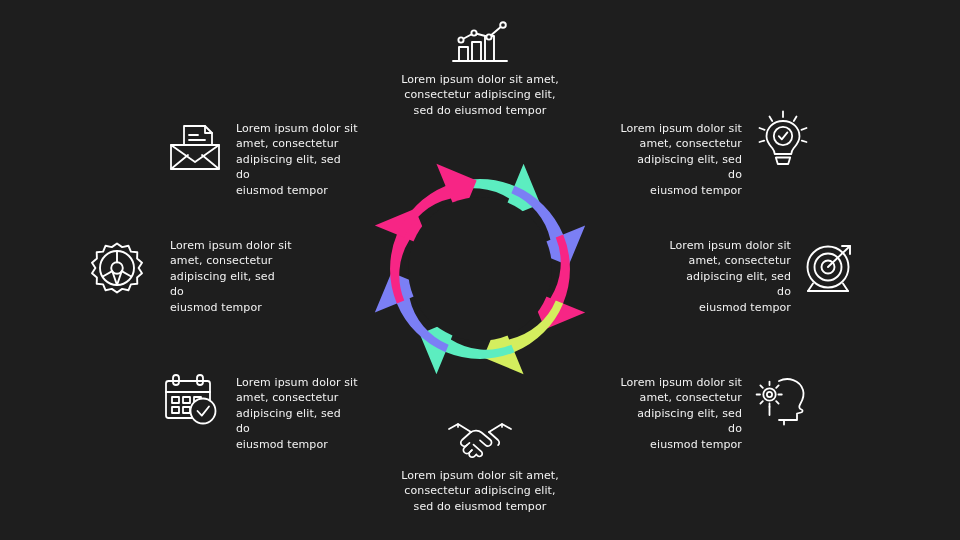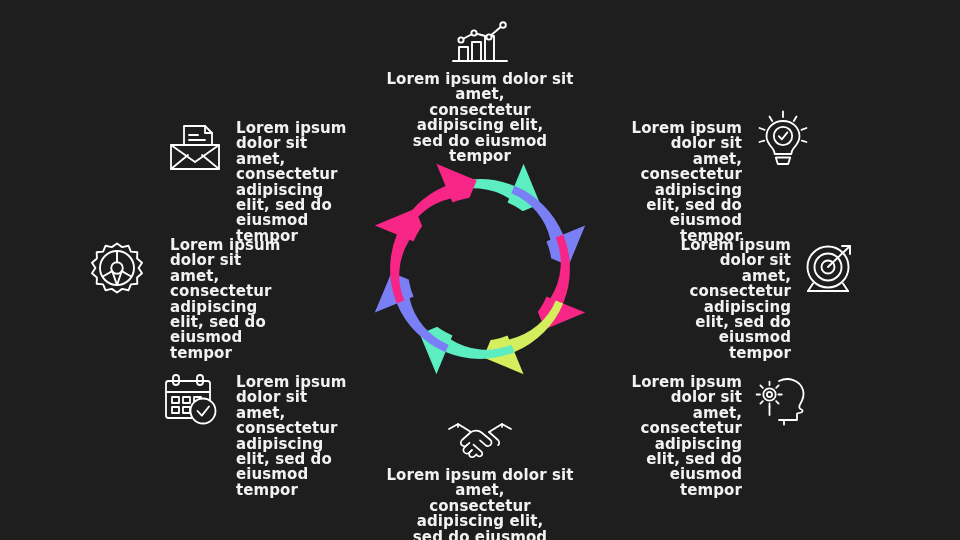--- a/index.html
+++ b/index.html
@@ -9,25 +9,24 @@
     font-family:"DejaVu Sans", sans-serif;
     overflow:hidden;
     position:relative;
   }
   #stage { position:absolute; inset:0; width:960px; height:540px; }
 
   .item { position:absolute; }
 
   .txt {
     color:#f2f2f2;
-    font-size:15px;
+    font-size:11px;
     line-height:15.4px;
     letter-spacing:0.1px;
     white-space:pre-line;
-    font-weight:bold;
   }
   .txt.r { text-align:right; }
   .txt.l { text-align:left; }
   .txt.c { text-align:center; }
 
   .icon { color:#ffffff; }
   .icon svg { display:block; }
 
   
   #icon-chart      { left:449px; top:18px;  }

